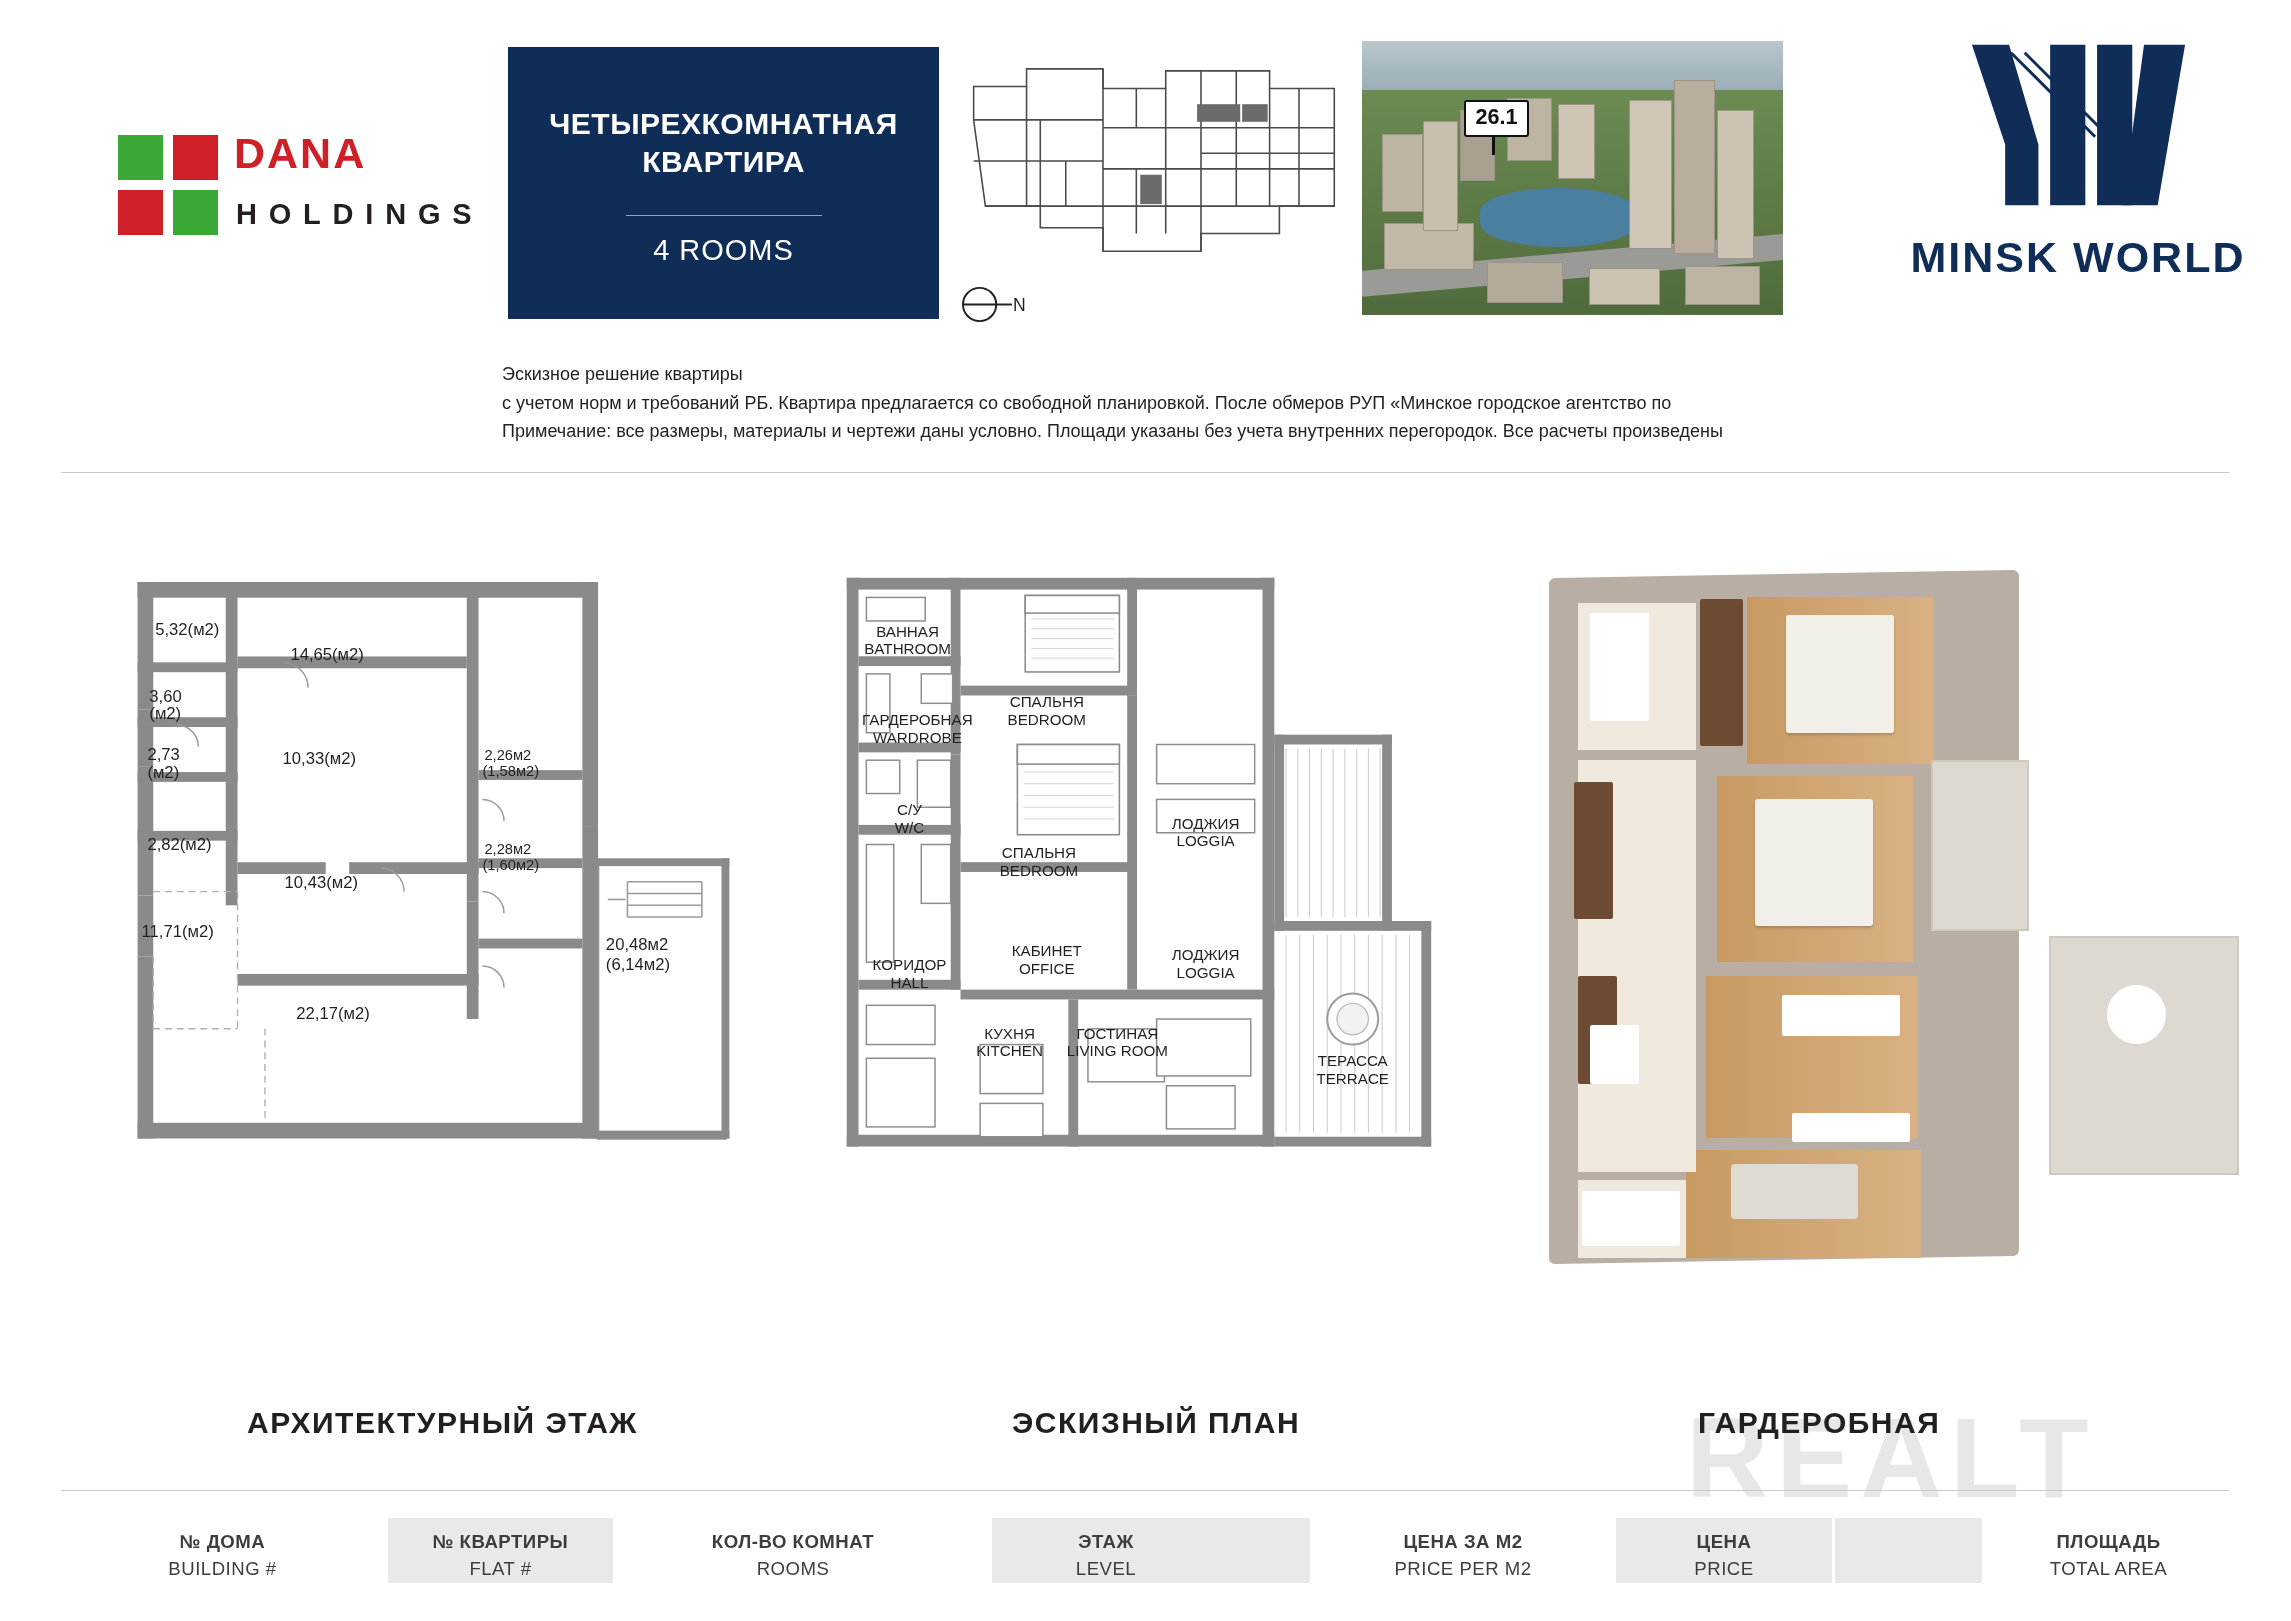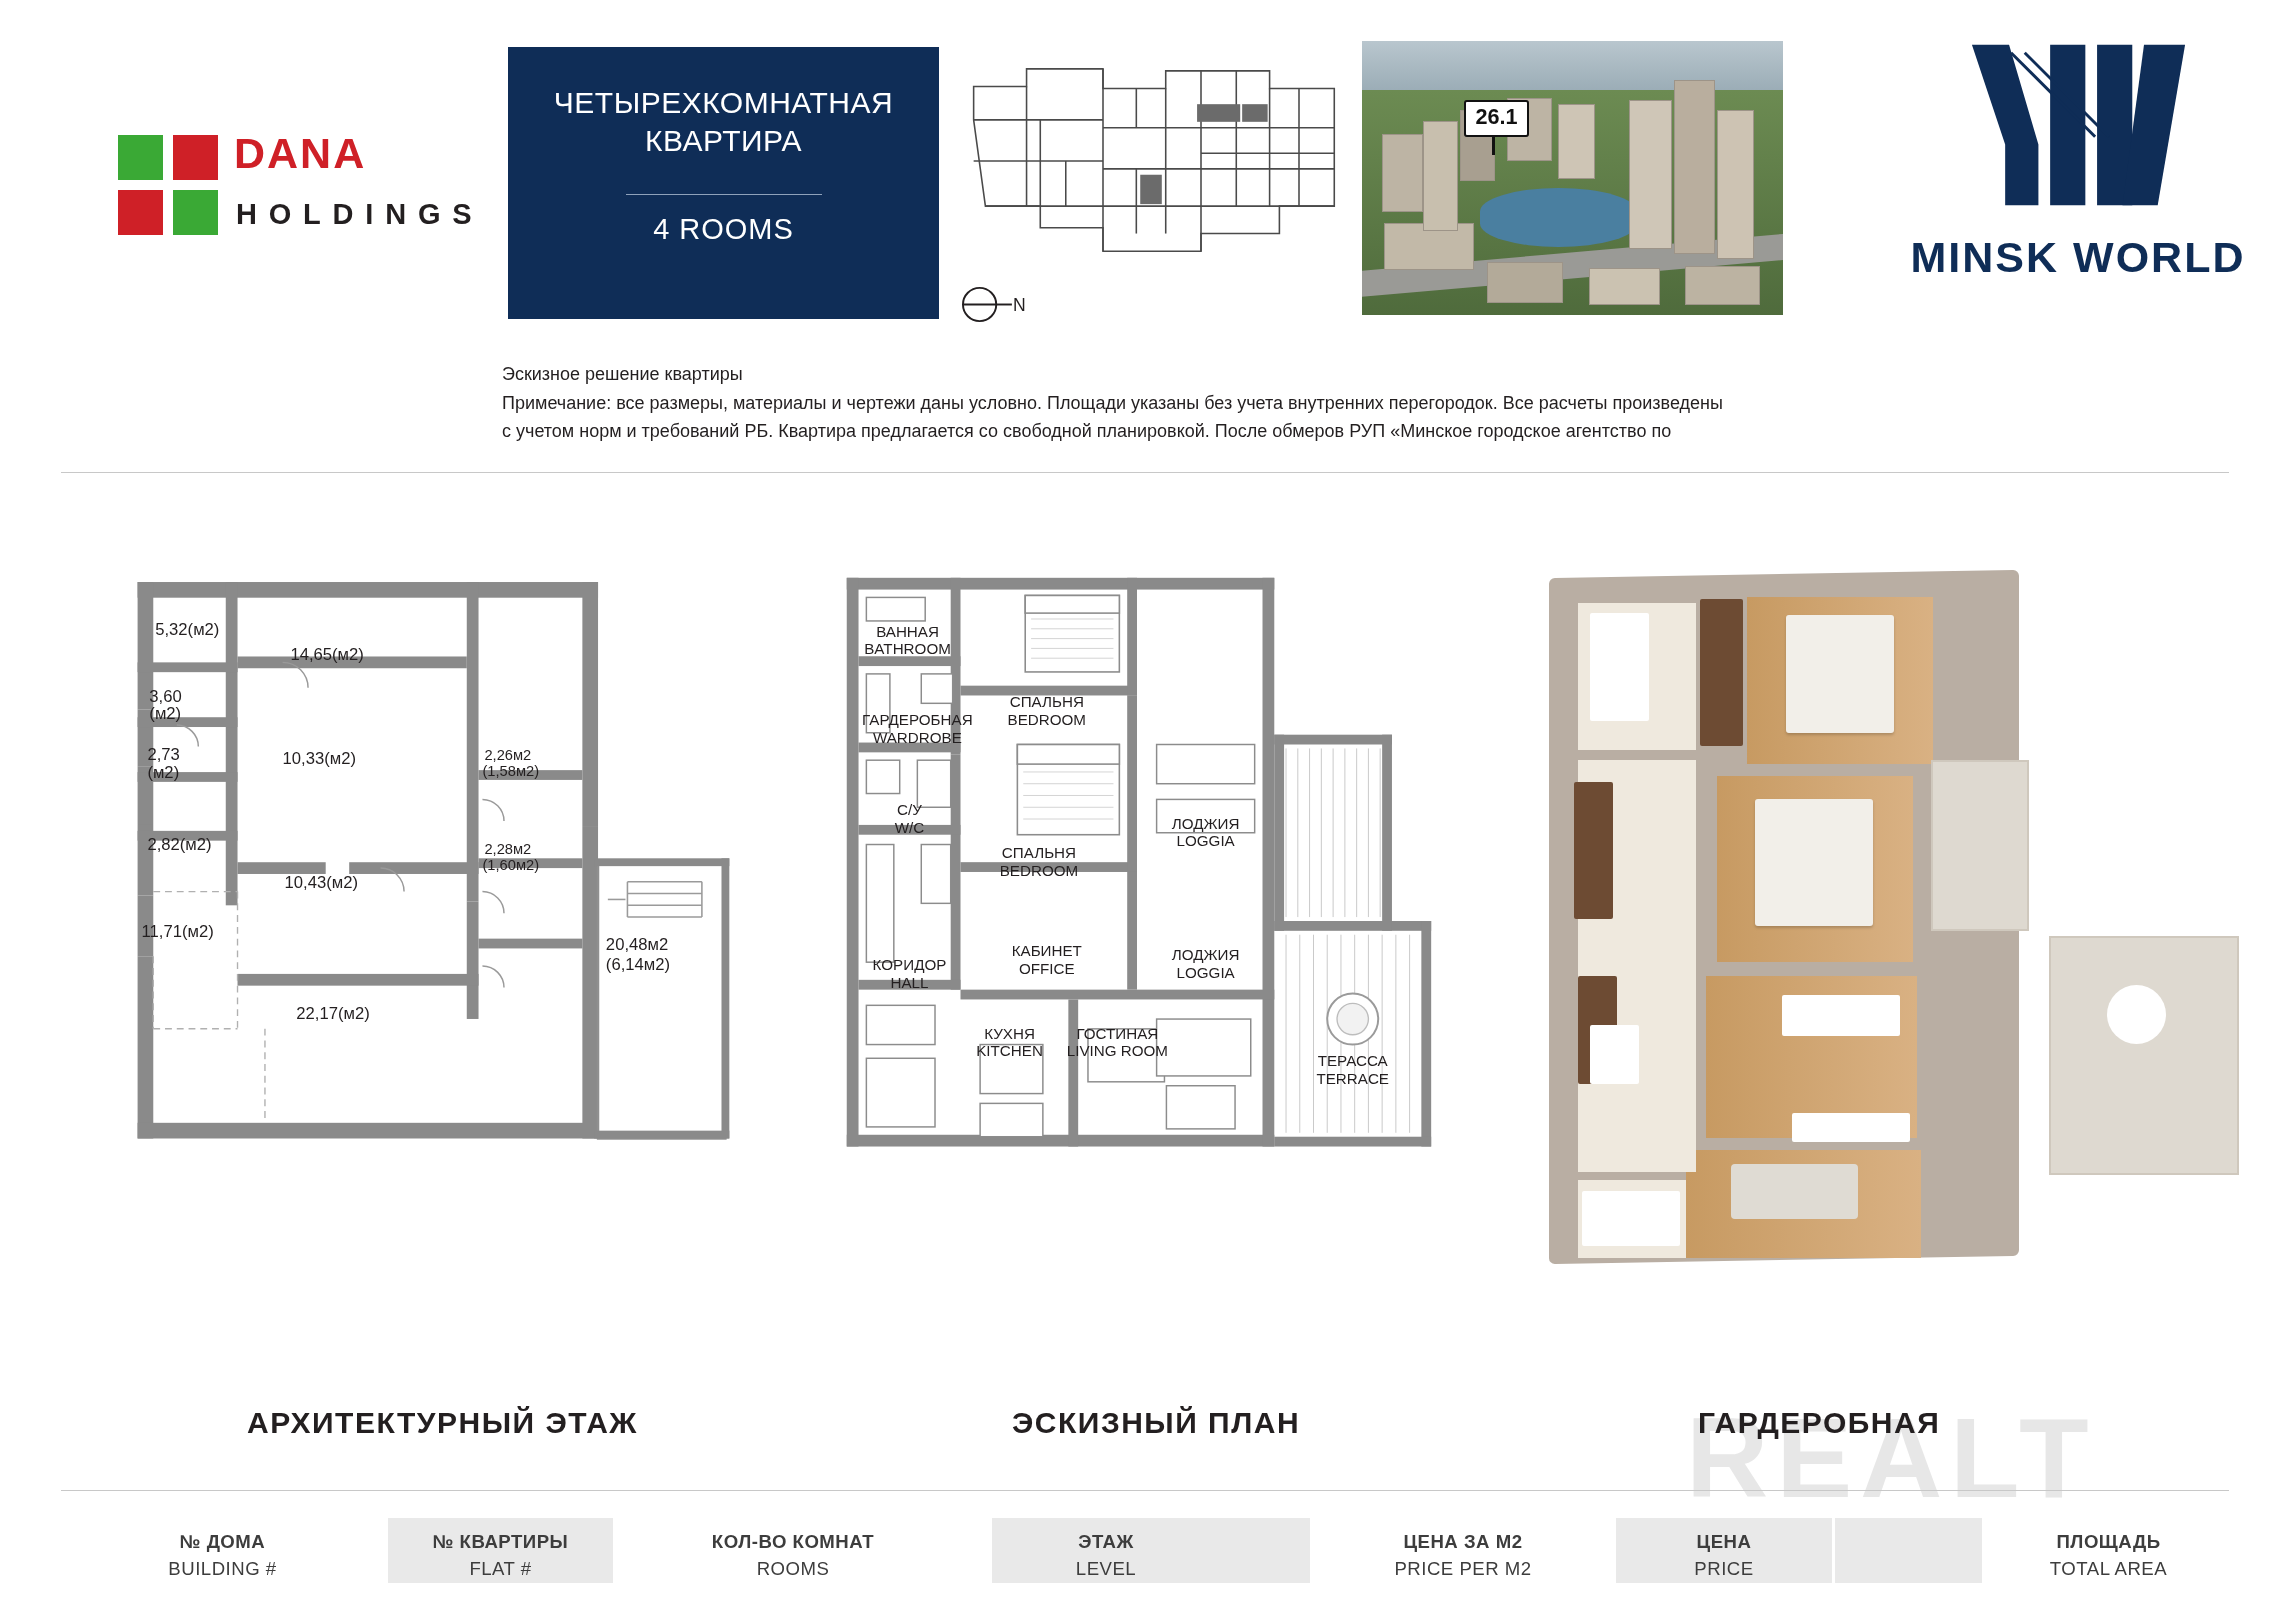--- a/index.html
+++ b/index.html
@@ -72,23 +72,23 @@
     left: 508px;
     top: 47px;
     width: 431px;
     height: 272px;
     background: #0f2d57;
     color: #ffffff;
     text-align: center;
     box-sizing: border-box;
   }
   .title-box .t1 {
-    margin-top: 37px;
+    margin-top: 58px;
     font-size: 30px;
-    font-weight: normal;
+    font-weight: bold;
     line-height: 1.28;
     letter-spacing: 0.5px;
   }
   .title-box .divider {
     width: 196px;
     height: 1px;
     background: #8fa2bb;
     margin: 33px auto 0 auto;
   }
   .title-box .t2 {
@@ -420,22 +420,22 @@
         <g stroke="#0f2d57" stroke-width="3" fill="none">
           <line x1="46" y1="14" x2="132" y2="100"></line>
           <line x1="60" y1="14" x2="146" y2="100"></line>
         </g>
       </svg>
       <div class="mw-text">MINSK WORLD</div>
     </div>
 
     <div class="notes">
       <div class="n1">Эскизное решение квартиры</div>
+      <div>с учетом норм и требований РБ. Квартира предлагается со свободной планировкой. После обмеров РУП «Минское городское агентство по</div>
       <div>Примечание: все размеры, материалы и чертежи даны условно. Площади указаны без учета внутренних перегородок. Все расчеты произведены</div>
-      <div>с учетом норм и требований РБ. Квартира предлагается со свободной планировкой. После обмеров РУП «Минское городское агентство по</div>
     </div>
   </div>
 
   <div class="hr"></div>
 
   <div class="plan-arch">
     <svg width="627" height="706" viewBox="0 0 640 720">
 
       <g fill="#8a8a8a">
 

